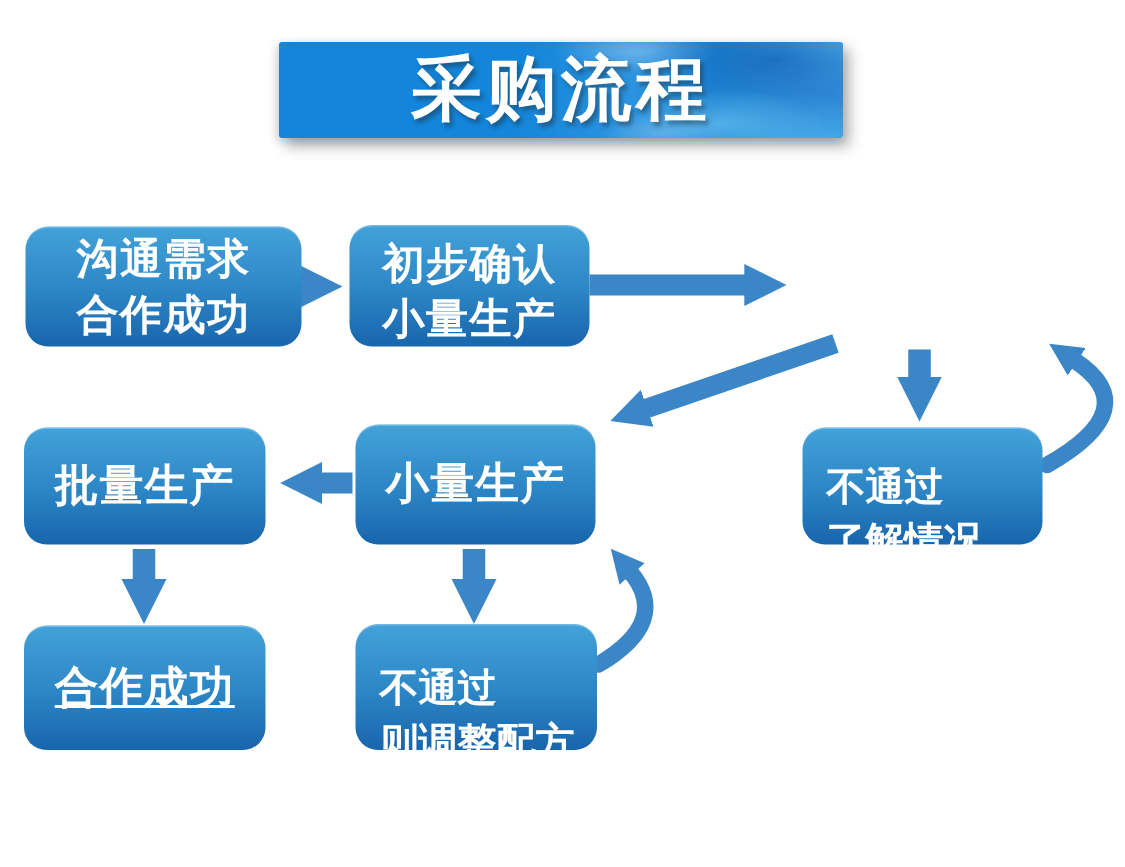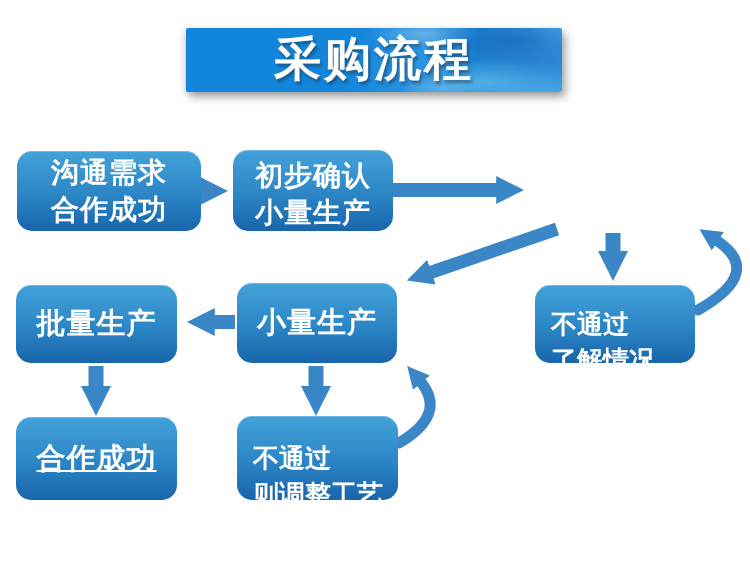--- a/index.html
+++ b/index.html
@@ -101,17 +101,17 @@
     <div class="txt">小量生产</div>
   </div>
 
   <div class="node one" style="left:16px;top:417px;width:161px;height:83px;text-decoration:underline;">
     <div class="txt">合作成功</div>
   </div>
 
   <div class="node two left-align" style="left:237px;top:416px;width:161px;height:84px;">
     <div class="txt">
       <div>不通过</div>
-      <div>则调整工艺</div>
+      <div>则调整配方</div>
     </div>
   </div>
 
 </div>
 
 </body></html>

